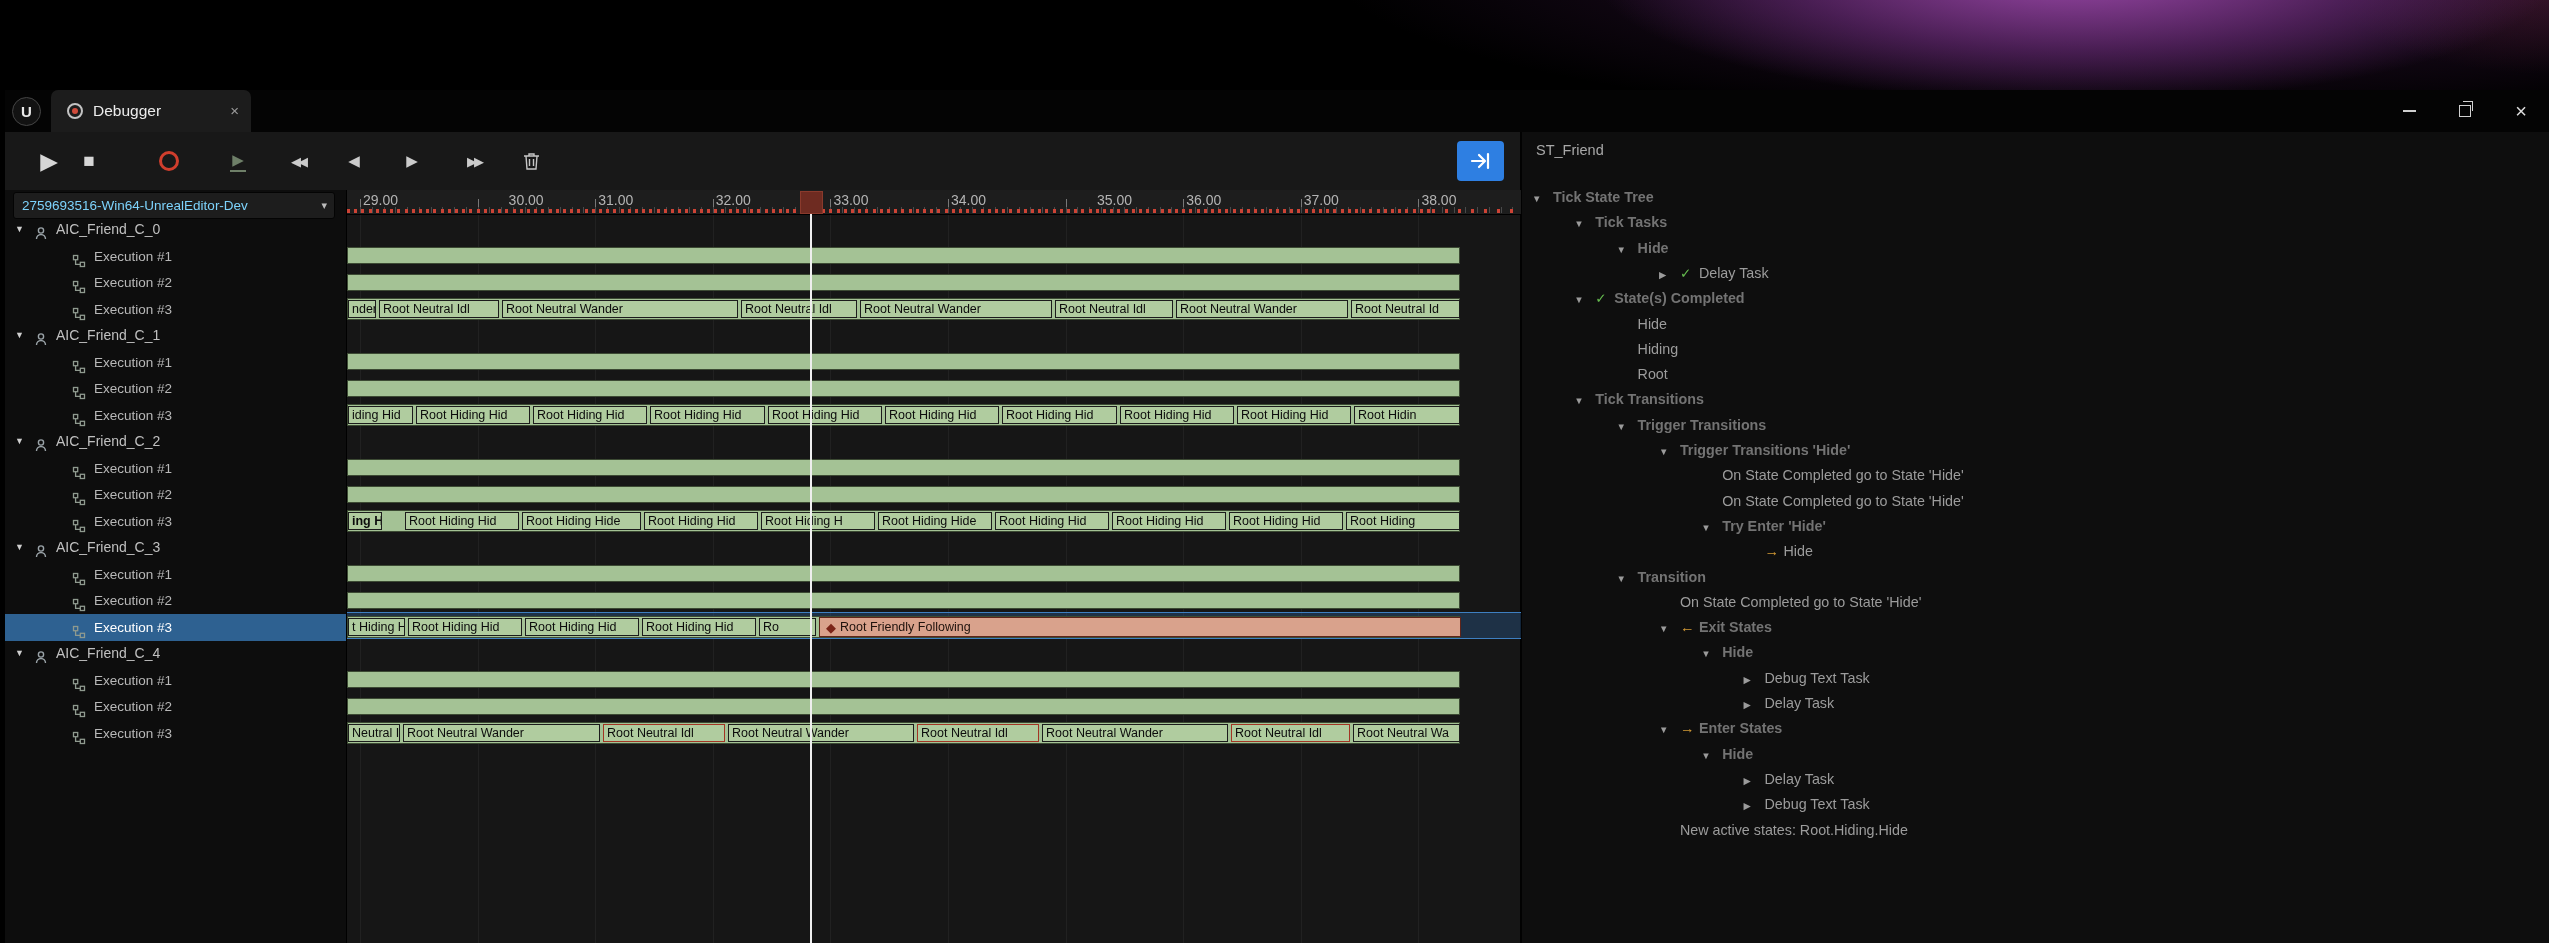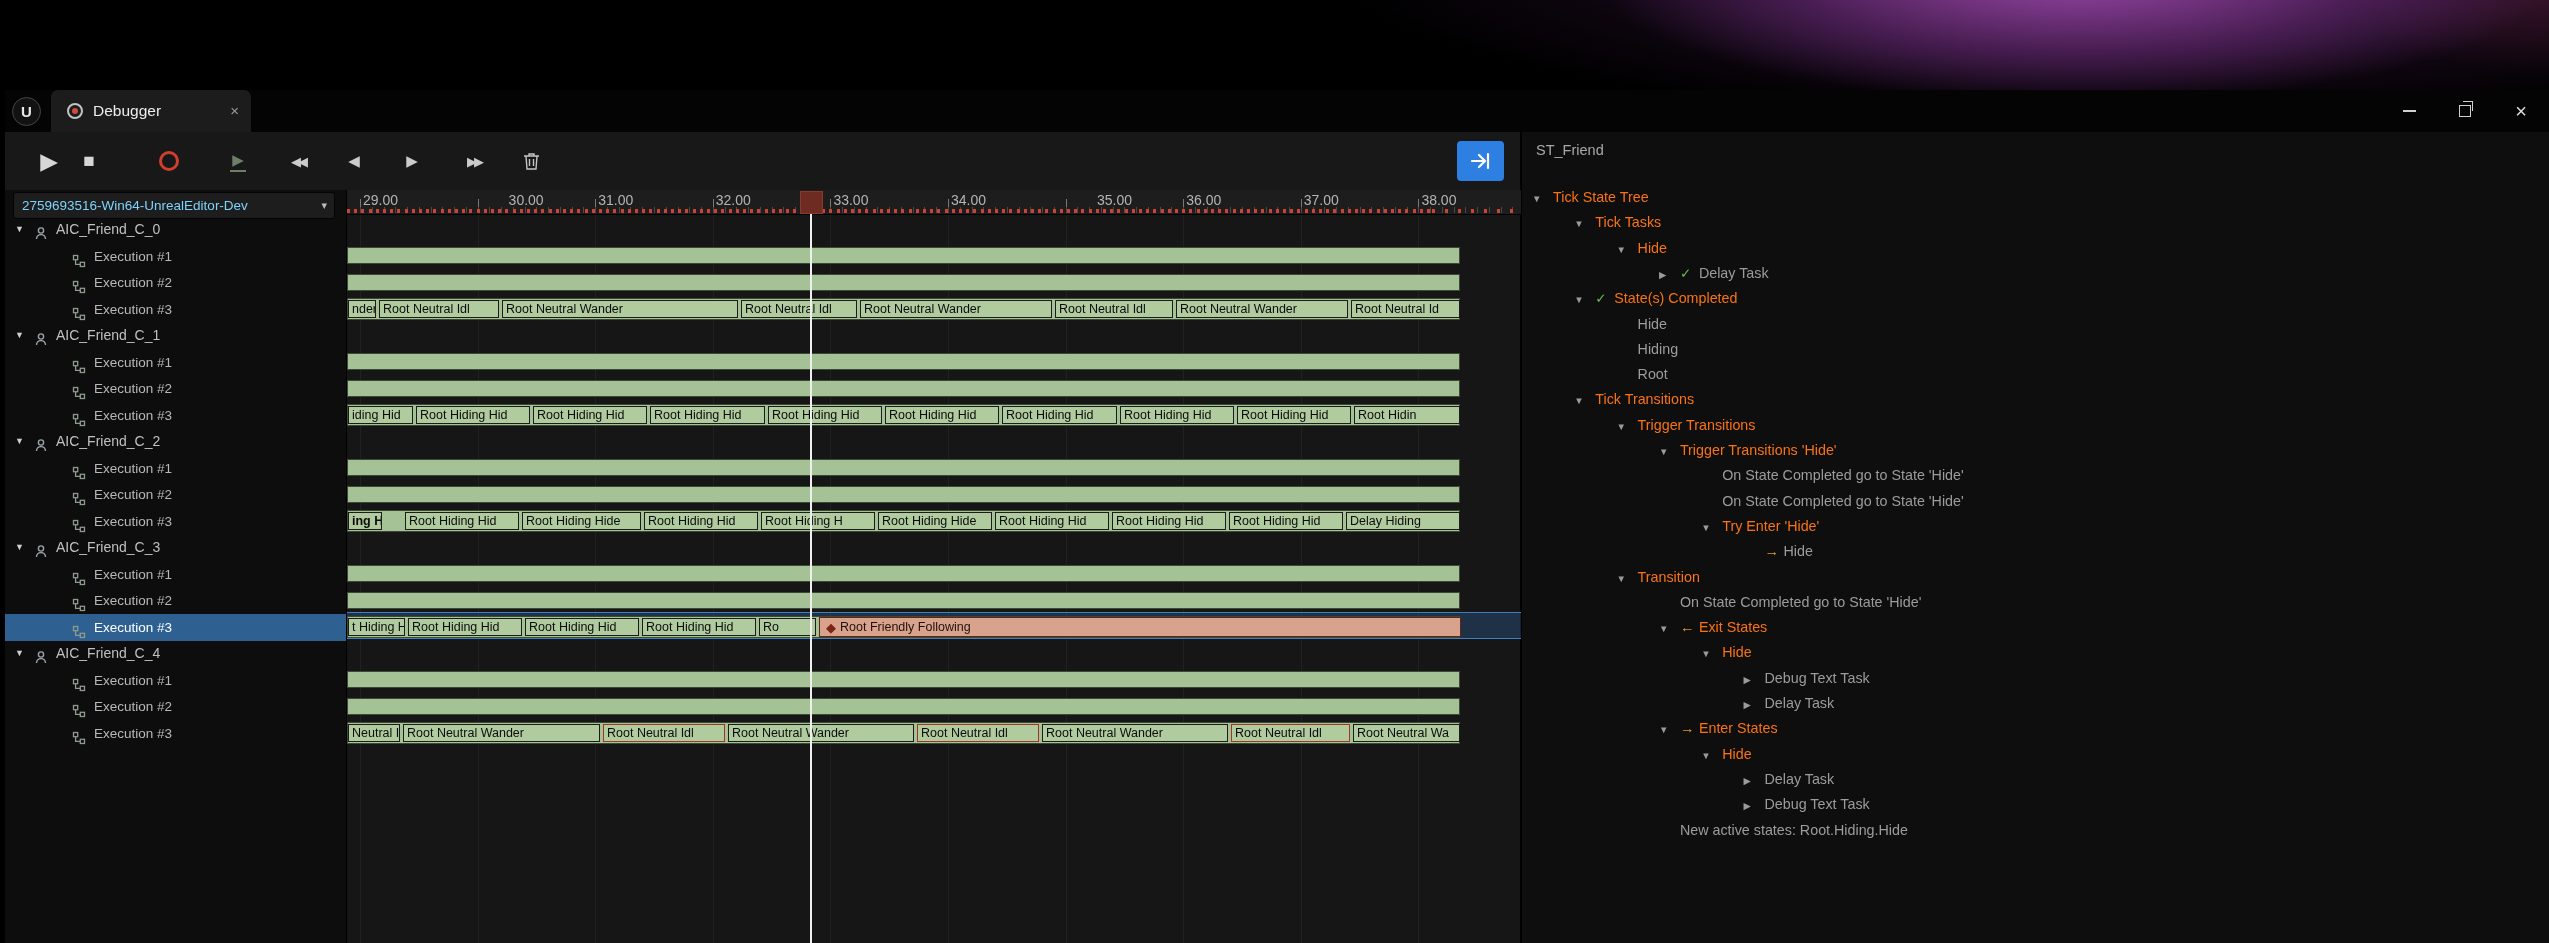--- a/index.html
+++ b/index.html
@@ -81,21 +81,21 @@
 
   
   .right-panel{position:absolute;left:1515px;top:42px;width:1029px;height:811px;background:#0e0e0e;border-left:2px solid #020202;}
   .rp-title{position:absolute;left:14px;top:10px;font-size:14.5px;color:#a8a8a8;}
   .rrow{position:absolute;left:0;width:100%;height:25px;line-height:25.3px;box-sizing:border-box;white-space:nowrap;cursor:default;}
   .rrow .exp{display:inline-block;width:21px;font-size:9.5px;color:#9b9b9b;}
   .rrow .mark{display:inline-block;width:19px;font-size:13.5px;}
   .rrow .mark.check{color:#64b94e;font-weight:700;}
   .rrow .mark.right,.rrow .mark.left{color:#d49a35;font-size:14.5px;}
   .rrow .lbl{font-size:14.3px;color:#9c9c9c;}
-  .rrow .lbl.bold{color:#f97316;font-weight:400;}
+  .rrow .lbl.bold{color:#737373;font-weight:700;}
 </style>
 </head>
 <body>
 
 <div class="desktop">
   <div class="window">
 
     <div class="tabbar">
       <div class="ue-logo">U</div>
       <div class="tab">
@@ -390,21 +390,21 @@
         <div class="track-seg" style="top: 319.5px;">
           <div class="seg" style="left: 0px; width: 34px; font-weight: bold;">ing Hid</div>
           <div class="seg" style="left: 57px; width: 114px;">Root Hiding Hid</div>
           <div class="seg" style="left: 174px; width: 119px;">Root Hiding Hide</div>
           <div class="seg" style="left: 296px; width: 114px;">Root Hiding Hid</div>
           <div class="seg" style="left: 413px; width: 114px;">Root Hiding H</div>
           <div class="seg" style="left: 530px; width: 114px;">Root Hiding Hide</div>
           <div class="seg" style="left: 647px; width: 114px;">Root Hiding Hid</div>
           <div class="seg" style="left: 764px; width: 114px;">Root Hiding Hid</div>
           <div class="seg" style="left: 881px; width: 114px;">Root Hiding Hid</div>
-          <div class="seg" style="left: 998px; width: 114px;">Delay Hiding</div>
+          <div class="seg" style="left: 998px; width: 114px;">Root Hiding</div>
         </div>
         <div class="track-plain" style="top: 375px;"></div>
         <div class="track-plain" style="top: 401.5px;"></div>
         <div class="row-select" style="top: 422px;"></div>
         <div class="track-seg" style="top: 425.5px;">
           <div class="seg" style="left: 0px; width: 57px;">t Hiding Hid</div>
           <div class="seg" style="left: 60px; width: 114px;">Root Hiding Hid</div>
           <div class="seg" style="left: 177px; width: 114px;">Root Hiding Hid</div>
           <div class="seg" style="left: 294px; width: 114px;">Root Hiding Hid</div>
           <div class="seg" style="left: 411px; width: 57px;">Ro</div>

